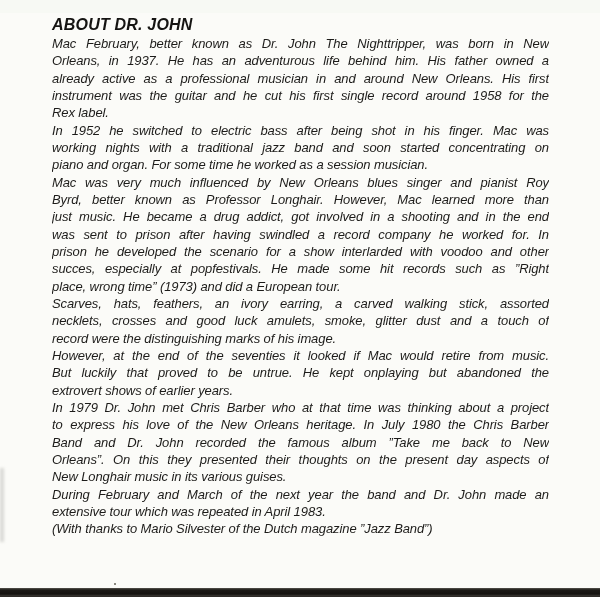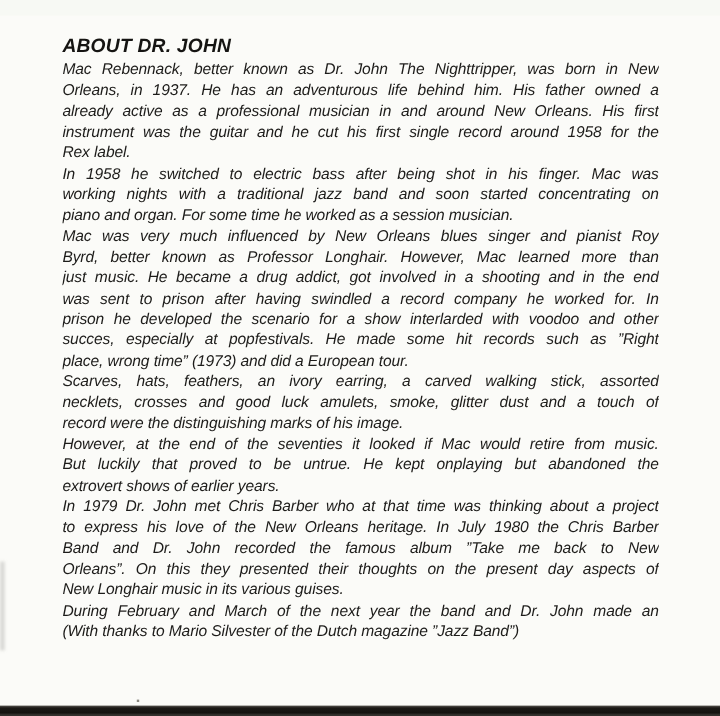--- a/index.html
+++ b/index.html
@@ -15,21 +15,21 @@
     background: #fbfbf8;
     overflow: hidden;
   }
   
   .top-strip {
     position: absolute; left: 0; top: 0; width: 600px; height: 13px;
     background: #f7f9f4;
   }
   .text-block {
     position: absolute;
-    left: 52px; right: 51px; top: 29px;
+    left: 52px; right: 51px; top: 15px;
     color: #1d1c1a;
     font-style: italic;
   }
   .heading {
     font-weight: bold;
     font-style: italic;
     font-size: 16px;
     line-height: 20px;
     height: 20px;
     letter-spacing: 0.2px;
@@ -86,26 +86,26 @@
 </style>
 </head>
 <body>
 
 <div class="page">
   <div class="top-strip"></div>
 
   <div class="text-block">
     <div class="heading">ABOUT DR. JOHN</div>
     <div id="paragraphs">
-        <div class="line">Mac Rebennack, better known as Dr. John The Nighttripper, was born in New</div>
+        <div class="line">Mac February, better known as Dr. John The Nighttripper, was born in New</div>
         <div class="line">Orleans, in 1937. He has an adventurous life behind him. His father owned a</div>
         <div class="line">already active as a professional musician in and around New Orleans. His first</div>
         <div class="line">instrument was the guitar and he cut his first single record around 1958 for the</div>
         <div class="line last">Rex label.</div>
-        <div class="line">In 1958 he switched to electric bass after being shot in his finger. Mac was</div>
+        <div class="line">In 1952 he switched to electric bass after being shot in his finger. Mac was</div>
         <div class="line">working nights with a traditional jazz band and soon started concentrating on</div>
         <div class="line last">piano and organ. For some time he worked as a session musician.</div>
         <div class="line">Mac was very much influenced by New Orleans blues singer and pianist Roy</div>
         <div class="line">Byrd, better known as Professor Longhair. However, Mac learned more than</div>
         <div class="line">just music. He became a drug addict, got involved in a shooting and in the end</div>
         <div class="line">was sent to prison after having swindled a record company he worked for. In</div>
         <div class="line">prison he developed the scenario for a show interlarded with voodoo and other</div>
         <div class="line">succes, especially at popfestivals. He made some hit records such as ”Right</div>
         <div class="line last">place, wrong time” (1973) and did a European tour.</div>
         <div class="line">Scarves, hats, feathers, an ivory earring, a carved walking stick, assorted</div>
@@ -113,20 +113,21 @@
         <div class="line last">record were the distinguishing marks of his image.</div>
         <div class="line">However, at the end of the seventies it looked if Mac would retire from music.</div>
         <div class="line">But luckily that proved to be untrue. He kept onplaying but abandoned the</div>
         <div class="line last">extrovert shows of earlier years.</div>
         <div class="line">In 1979 Dr. John met Chris Barber who at that time was thinking about a project</div>
         <div class="line">to express his love of the New Orleans heritage. In July 1980 the Chris Barber</div>
         <div class="line">Band and Dr. John recorded the famous album ”Take me back to New</div>
         <div class="line">Orleans”. On this they presented their thoughts on the present day aspects of</div>
         <div class="line last">New Longhair music in its various guises.</div>
         <div class="line">During February and March of the next year the band and Dr. John made an</div>
+        <div class="line last">extensive tour which was repeated in April 1983.</div>
         <div class="line last">(With thanks to Mario Silvester of the Dutch magazine ”Jazz Band”)</div>
       </div>
   </div>
 
   <div class="artifact arc arc1"></div>
   <div class="artifact arc arc2"></div>
   <div class="artifact arc arc3"></div>
   <div class="artifact arc arc4"></div>
   <div class="artifact smudge"></div>
   <div class="artifact speck"></div>

